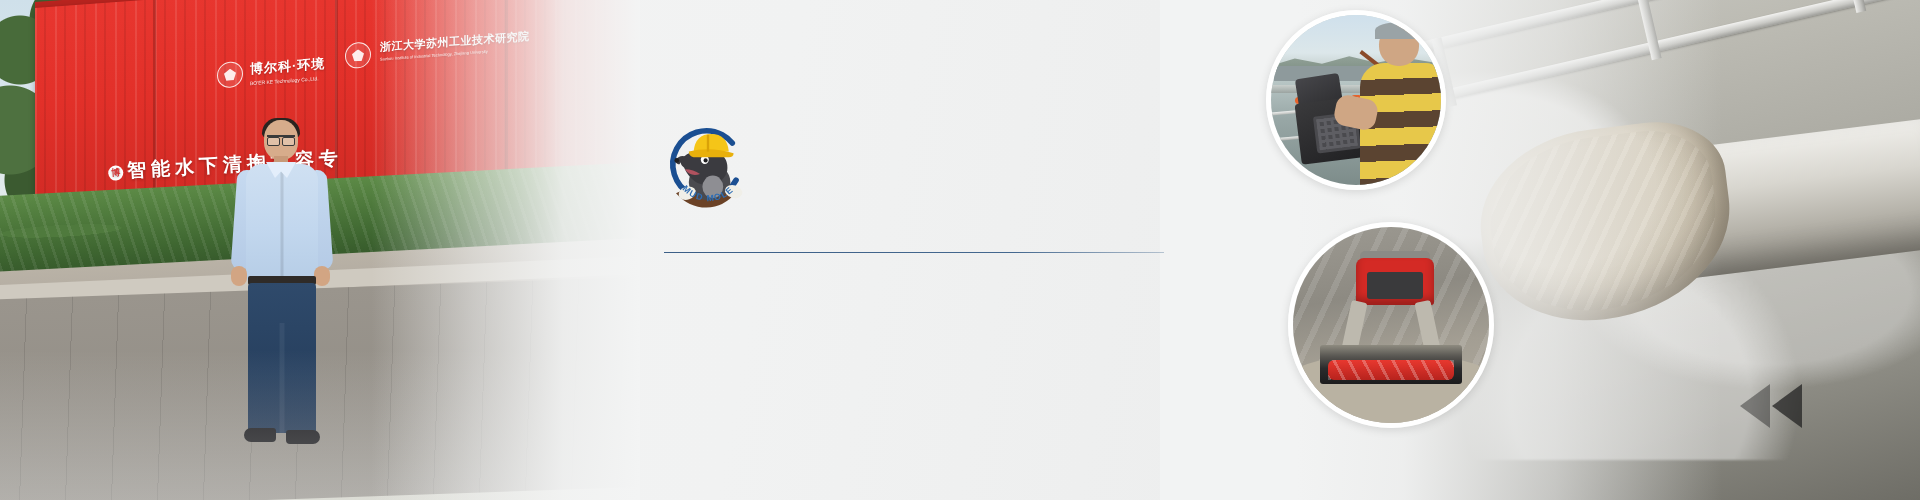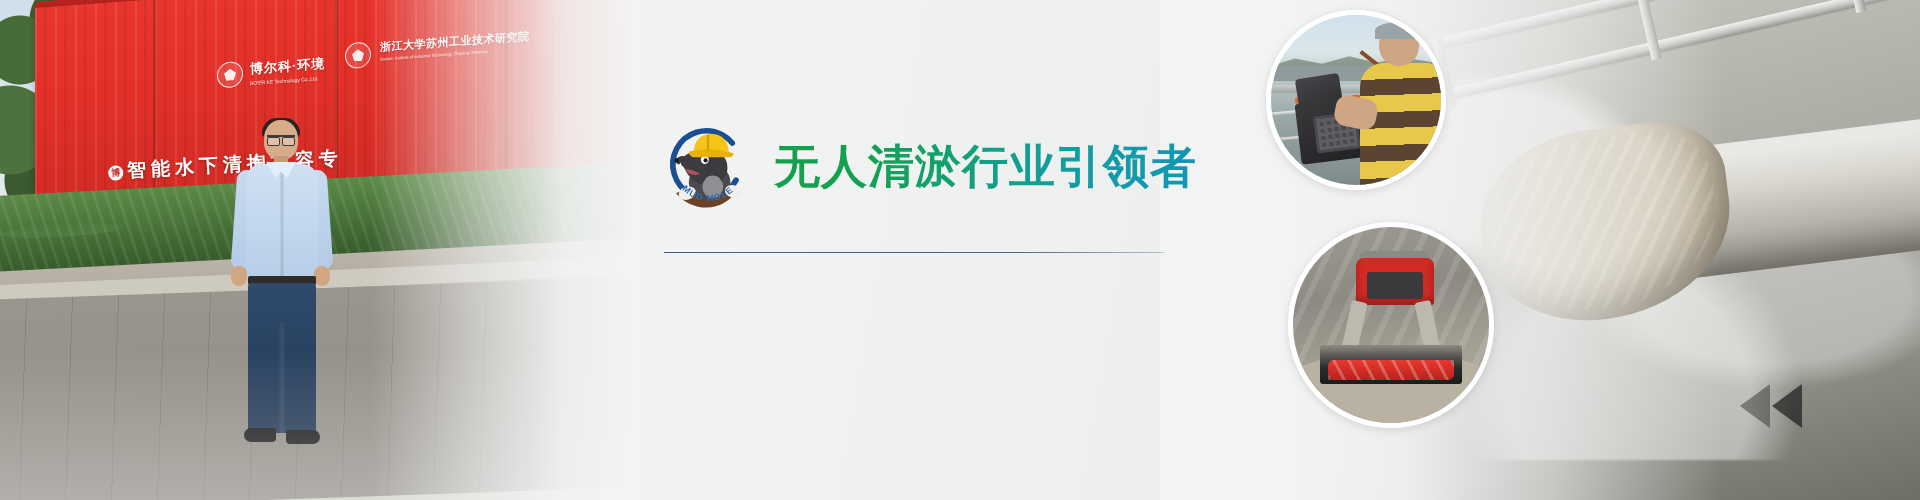--- a/index.html
+++ b/index.html
@@ -541,19 +541,18 @@
 
           <defs>
             <path id="arcp" d="M24 84 A 44 44 0 0 0 104 68" fill="none"></path>
           </defs>
           <text font-family="Liberation Sans, sans-serif" font-size="11" font-weight="700" fill="#2e6db4" letter-spacing="1.6">
             <textPath href="#arcp" startOffset="6%">MUD MOLE</textPath>
           </text>
         </svg>
       </div>
 
-      <div class="headline">无人清淤行业引领者</div>
     </div>
 
     <div class="divider"></div>
   </div>
 
 </div>
 
 </body></html>

